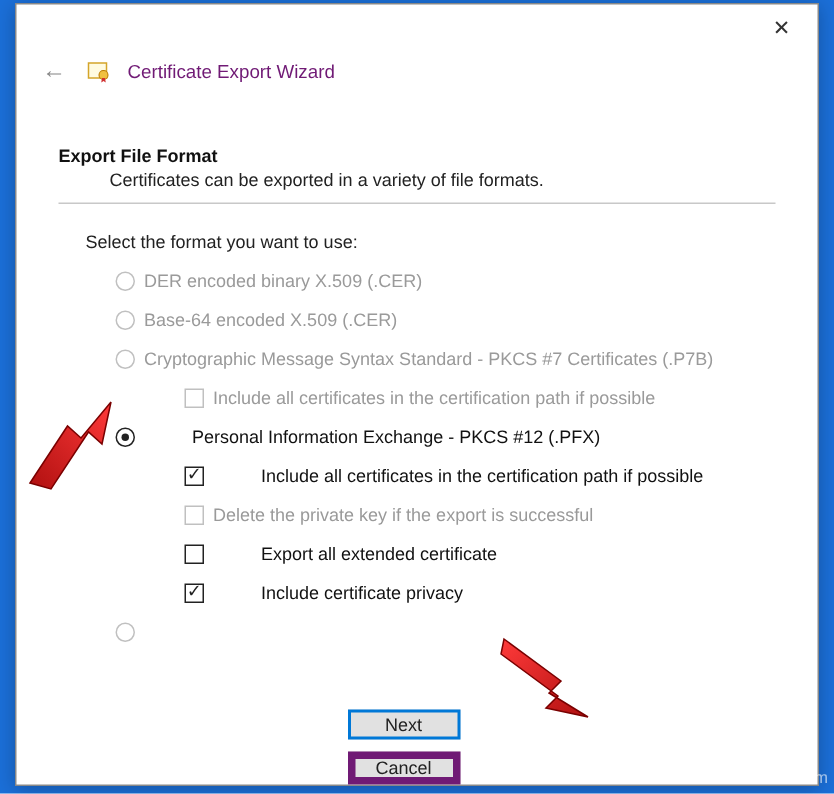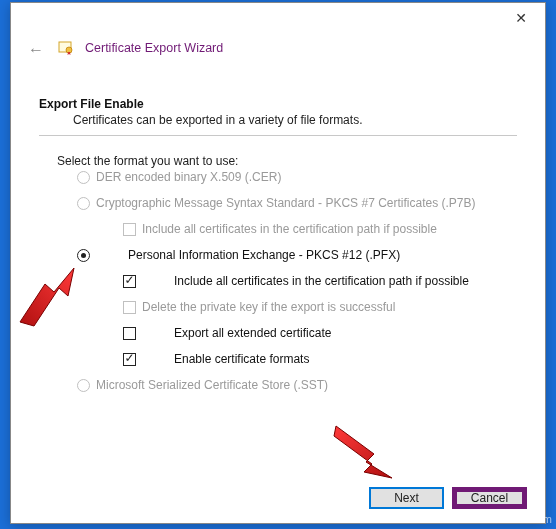--- a/index.html
+++ b/index.html
@@ -84,20 +84,21 @@
       margin-left: 34px;
       margin-bottom: 6px;
     }
     .hr {
       border: none;
       border-top: 1px solid #c8c8c8;
       margin: 8px 0 18px 0;
     }
     .prompt {
       margin-left: 18px;
+      margin-bottom: 10px;
       color: #222;
     }
     .options {
       margin-left: 38px;
     }
     .radio-row, .check-row {
       display: flex;
       align-items: center;
       gap: 6px;
       margin-bottom: 8px;
@@ -140,24 +141,25 @@
       font-size: 12px;
       color: #222;
       line-height: 13px;
     }
     .sub { margin-left: 22px; padding-left: 24px; }
     .label-disabled { color: #9a9a9a; }
     .label-enabled { color: #111; margin-left: 32px; }
     .footer {
       height: 50px;
       display: flex;
-      justify-content: flex-end;
+      justify-content: flex-start;
       align-items: center;
       padding-right: 18px;
       gap: 8px;
+      flex-direction: column;
     }
     .btn {
       min-width: 75px;
       height: 22px;
       border: 5px solid #701a75;
       background: #e1e1e1;
       font-size: 12px;
       color: #222;
       display: flex;
       align-items: center;
@@ -199,32 +201,36 @@
       <svg width="16" height="16" viewBox="0 0 16 16">
         <rect x="1" y="2" width="12" height="10" fill="#fffbe0" stroke="#d4a52a" stroke-width="1"></rect>
         <circle cx="11" cy="10" r="3" fill="#f0c040" stroke="#bb7a00" stroke-width="0.7"></circle>
         <path d="M10 12 L9.5 15 L11 14 L12.5 15 L12 12 Z" fill="#d03030"></path>
       </svg>
     </span>
     <span class="wizard-title">Certificate Export Wizard</span>
   </div>
 
   <div class="content">
-    <div class="section-title">Export File Enable</div>
+    <div class="section-title">Export File Format</div>
     <div class="section-desc">Certificates can be exported in a variety of file formats.</div>
     <hr class="hr">
     <div class="prompt">Select the format you want to use:</div>
 
     <div class="options">
 
       <div class="radio-row">
         <span class="radio disabled"></span>
         <span class="label-disabled">DER encoded binary X.509 (.CER)</span>
       </div>
 
+      <div class="radio-row">
+        <span class="radio disabled"></span>
+        <span class="label-disabled">Base-64 encoded X.509 (.CER)</span>
+      </div>
 
       <div class="radio-row">
         <span class="radio disabled"></span>
         <span class="label-disabled">Cryptographic Message Syntax Standard - PKCS #7 Certificates (.P7B)</span>
       </div>
       <div class="check-row sub">
         <span class="check disabled"></span>
         <span class="label-disabled">Include all certificates in the certification path if possible</span>
       </div>
 
@@ -239,26 +245,25 @@
       <div class="check-row sub">
         <span class="check disabled"></span>
         <span class="label-disabled">Delete the private key if the export is successful</span>
       </div>
       <div class="check-row sub">
         <span class="check"></span>
         <span class="label-enabled">Export all extended certificate</span>
       </div>
       <div class="check-row sub">
         <span class="check checked"></span>
-        <span class="label-enabled">Enable certificate formats</span>
-      </div>
-
-      <div class="radio-row">
-        <span class="radio disabled"></span>
-        <span class="label-disabled">Microsoft Serialized Certificate Store (.SST)</span>
+        <span class="label-enabled">Include certificate privacy</span>
+      </div>
+
+      <div class="radio-row">
+        <span class="radio disabled"></span>
       </div>
 
     </div>
   </div>
 
   <div class="footer">
     <div class="btn default">Next</div>
     <div class="btn">Cancel</div>
   </div>
 </div>

